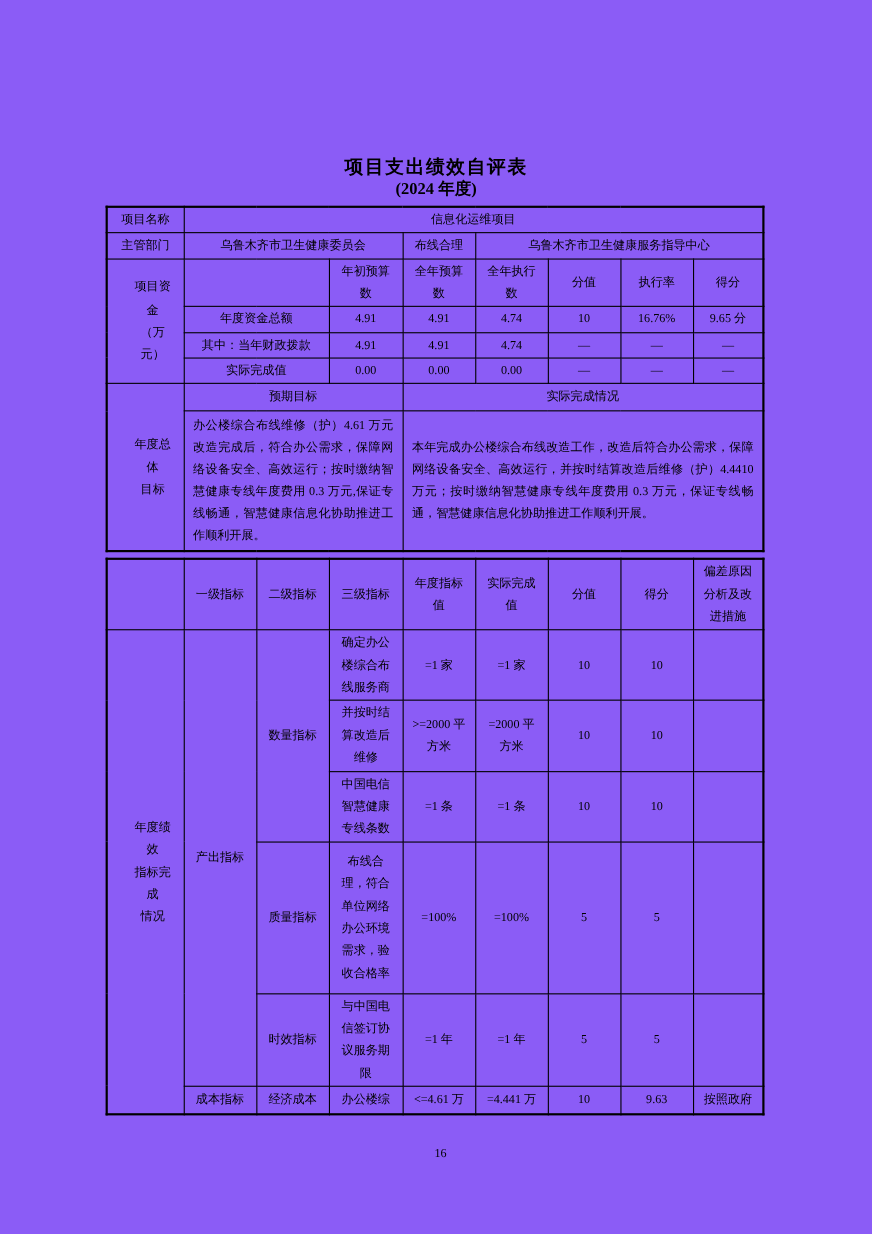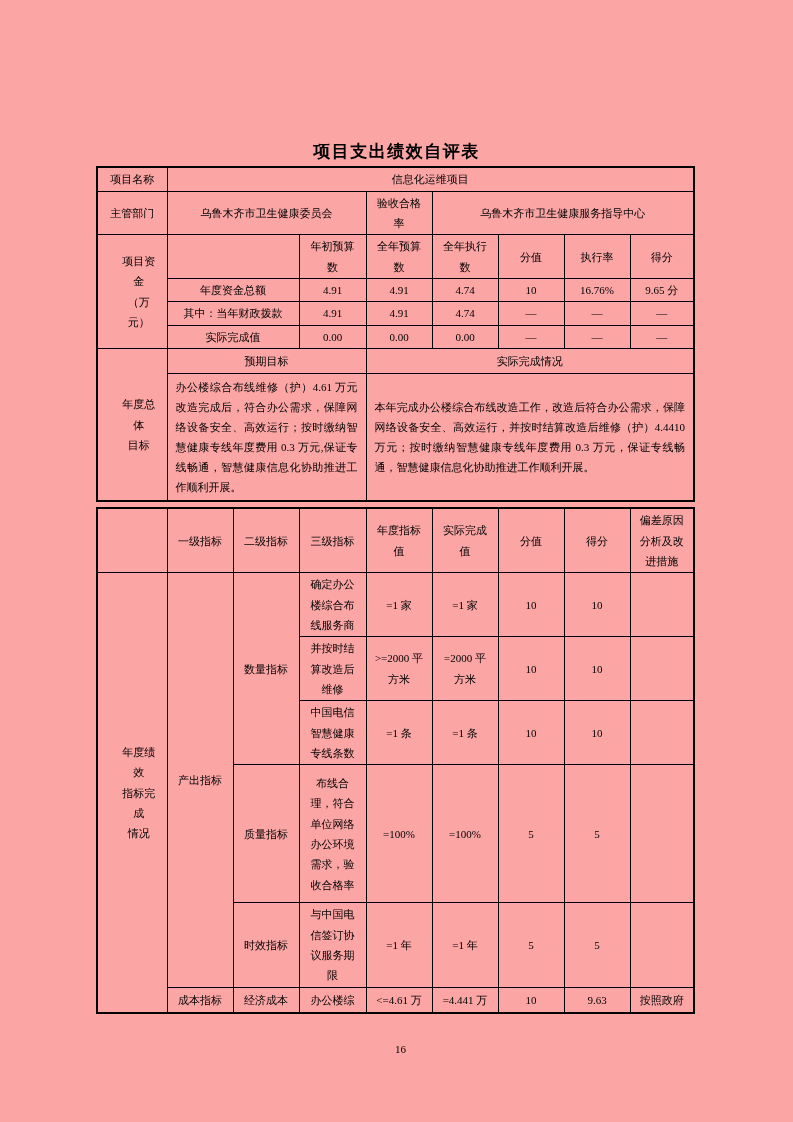--- a/index.html
+++ b/index.html
@@ -1,19 +1,19 @@
 <!DOCTYPE html>
 <html><head>
 <meta charset="utf-8">
 <style>
   html,body{margin:0;padding:0;background:#ffffff;}
   .page{
     position:relative;
     width:793px;height:1122px;
-    background:#fca5a5;color:#000;
+    background:#8b5cf6;color:#000;
     font-family:"Liberation Serif", serif;
     box-sizing:border-box;
     overflow:hidden;
   }
   .doc-title{
     margin:141px 0 0 0;
     text-align:center;
     font-size:17px;font-weight:bold;
     letter-spacing:1.5px;line-height:1.25;
   }
@@ -52,20 +52,21 @@
     text-align:center;
     font-size:11px;
   }
 </style>
 </head>
 <body>
 
 <div class="page">
 
   <div class="doc-title">项目支出绩效自评表</div>
+  <div class="doc-subtitle">(2024 年度)</div>
 
   <table class="tblA">
     <colgroup>
       <col style="width:70px">
         <col style="width:66px">
         <col style="width:66px">
       <col style="width:67px">
         <col style="width:66px">
         <col style="width:66px">
       <col style="width:66px">
@@ -73,21 +74,21 @@
         <col style="width:64px">
     </colgroup>
     <tbody>
         <tr style="height:24px">
       <td>项目名称</td>
       <td colspan="8">信息化运维项目</td>
     </tr>
     <tr style="height:23px">
       <td>主管部门</td>
       <td colspan="3">乌鲁木齐市卫生健康委员会</td>
-      <td>验收合格率</td>
+      <td>布线合理</td>
       <td colspan="4">乌鲁木齐市卫生健康服务指导中心</td>
     </tr>
     <tr style="height:42px">
       <td rowspan="4" class="pre">项目资金
 （万元）</td>
       <td colspan="2"></td>
       <td>年初预算数</td>
       <td>全年预算数</td>
       <td>全年执行数</td>
       <td>分值</td>

